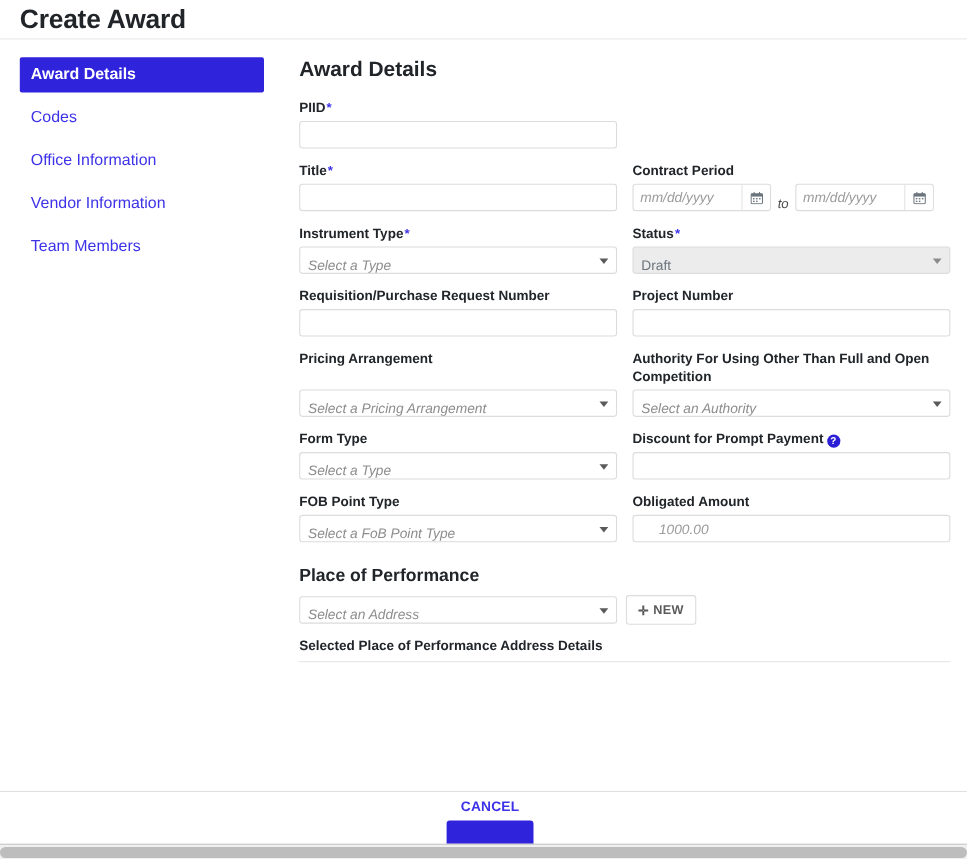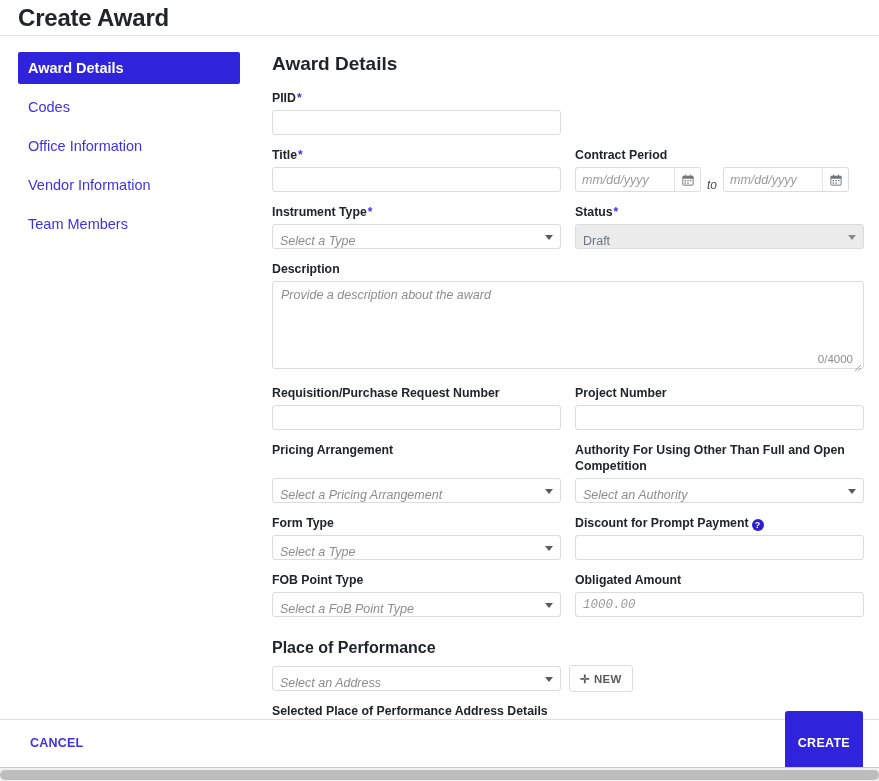--- a/index.html
+++ b/index.html
@@ -87,23 +87,23 @@
   }
   .req { color: #3d32e8; font-size: 12px; padding-left: 1px; }
 
   .inp {
     width: 100%;
     height: 25px;
     border: 1px solid #dcdcdc;
     border-radius: 3px;
     background: #fff;
     font-size: 12.5px;
-    font-family: Liberation Mono, monospace;
+    font-family: Liberation Sans, sans-serif;
     color: #3b3b3b;
-    padding: 0 7px;
+    padding: 0 23px;
     outline: none;
   }
   .inp::placeholder { color: #9b9b9b; font-style: italic; }
 
   
   .sel {
     position: relative;
     width: 100%;
     height: 25px;
     border: 1px solid #dcdcdc;
@@ -249,20 +249,21 @@
   
   .footer {
     position: absolute;
     left: 0; right: 0;
     top: 719px;
     height: 47px;
     border-top: 1px solid #e0e0e0;
     display: flex; align-items: center; justify-content: space-between;
     padding: 0 16px 0 28px;
     background: #fff;
+    flex-direction: column;
   }
   .cancel-link {
     background: none; border: 0;
     color: #3d32e8;
     font-size: 12.5px;
     font-weight: bold;
     letter-spacing: .2px;
     cursor: pointer;
     font-family: "Liberation Sans", sans-serif;
     padding: 6px 2px;
@@ -400,30 +401,20 @@
           <label class="lbl">
             <span>Status</span><span class="req">*</span>
           </label>
           <div class="sel disabled">
             <span>Draft</span>
             <span class="caret"></span>
           </div>
         </div>
       </div>
 
-      <div class="field">
-        <label class="lbl">Description</label>
-        <div class="ta-wrap">
-          <textarea class="ta" placeholder="Provide a description about the award" style=""></textarea>
-          <span class="counter">0/4000</span>
-          <svg class="resize-grip" viewBox="0 0 9 9">
-            <path d="M8 2 L2 8 M8 5 L5 8" stroke="#9a9a9a" stroke-width="0.9" fill="none"></path>
-          </svg>
-        </div>
-      </div>
 
       <div class="row">
         <div class="col field">
           <label class="lbl">Requisition/Purchase Request Number</label>
           <input class="inp" type="text" placeholder="" style="">
         </div>
         <div class="col field">
           <label class="lbl">Project Number</label>
           <input class="inp" type="text" placeholder="" style="">
         </div>

